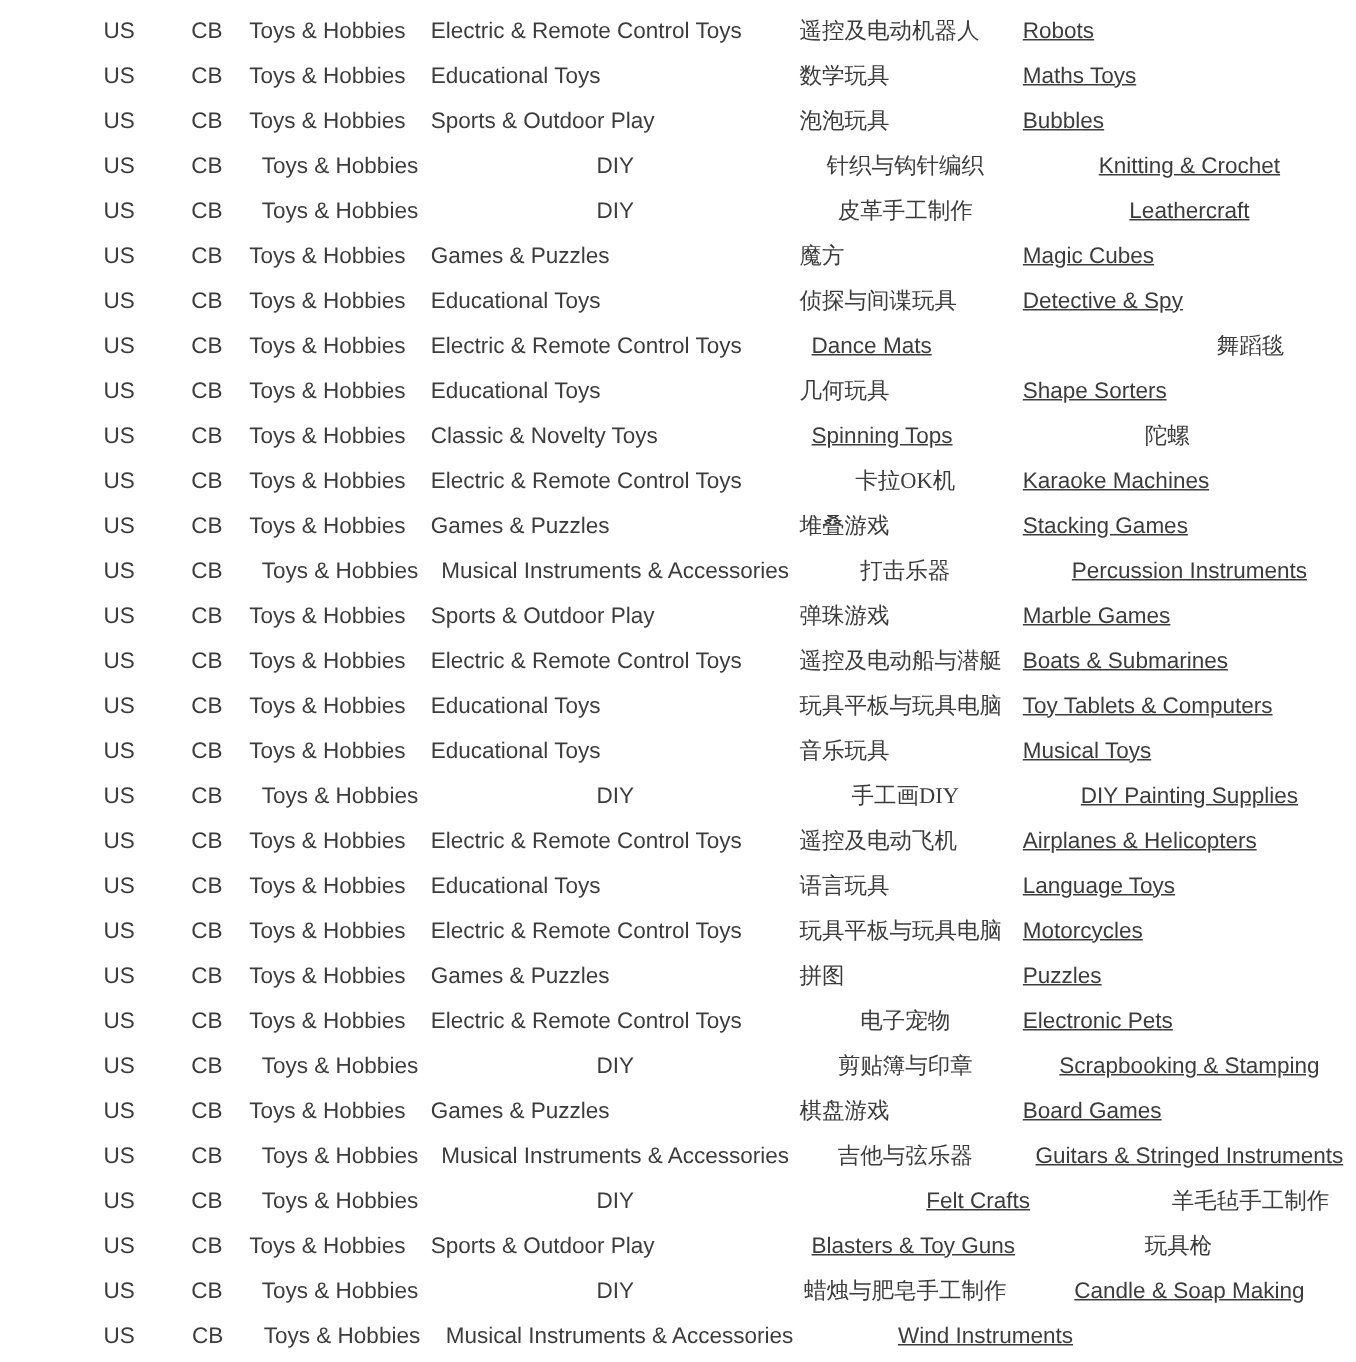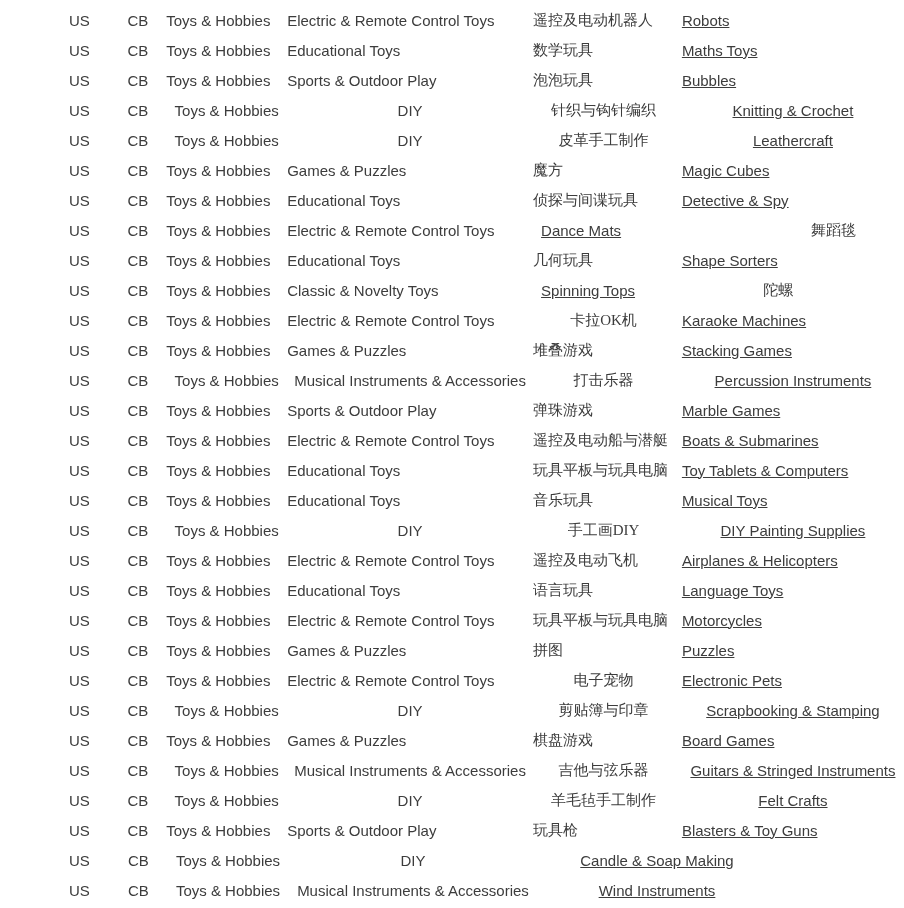--- a/index.html
+++ b/index.html
@@ -252,36 +252,37 @@
       <div class="cell c3">Toys &amp; Hobbies</div>
       <div class="cell c4">Musical Instruments &amp; Accessories</div>
       <div class="cell c5">吉他与弦乐器</div>
       <div class="cell c6">Guitars &amp; Stringed Instruments</div>
     </div>
     <div class="row center">
       <div class="cell c1">US</div>
       <div class="cell c2">CB</div>
       <div class="cell c3">Toys &amp; Hobbies</div>
       <div class="cell c4">DIY</div>
+      <div class="cell c6">Felt Crafts</div>
       <div class="cell c5">羊毛毡手工制作</div>
-      <div class="cell c6">Felt Crafts</div>
     </div>
     <div class="row">
       <div class="cell c1">US</div>
       <div class="cell c2">CB</div>
       <div class="cell c3">Toys &amp; Hobbies</div>
       <div class="cell c4">Sports &amp; Outdoor Play</div>
+      <div class="cell c6">Blasters &amp; Toy Guns</div>
       <div class="cell c5">玩具枪</div>
-      <div class="cell c6">Blasters &amp; Toy Guns</div>
-    </div>
-    <div class="row center">
-      <div class="cell c1">US</div>
-      <div class="cell c2">CB</div>
-      <div class="cell c3">Toys &amp; Hobbies</div>
-      <div class="cell c4">DIY</div>
+    </div>
+    <div class="row center">
+      <div class="cell c1">US</div>
+      <div class="cell c2">CB</div>
+      <div class="cell c3">Toys &amp; Hobbies</div>
+      <div class="cell c4">DIY</div>
+      <div class="cell c5">蜡烛与肥皂手工制作</div>
       <div class="cell c6">Candle &amp; Soap Making</div>
     </div>
     <div class="row center">
       <div class="cell c1">US</div>
       <div class="cell c2">CB</div>
       <div class="cell c3">Toys &amp; Hobbies</div>
       <div class="cell c4">Musical Instruments &amp; Accessories</div>
       <div class="cell c6">Wind Instruments</div>
     </div>
   </div>

